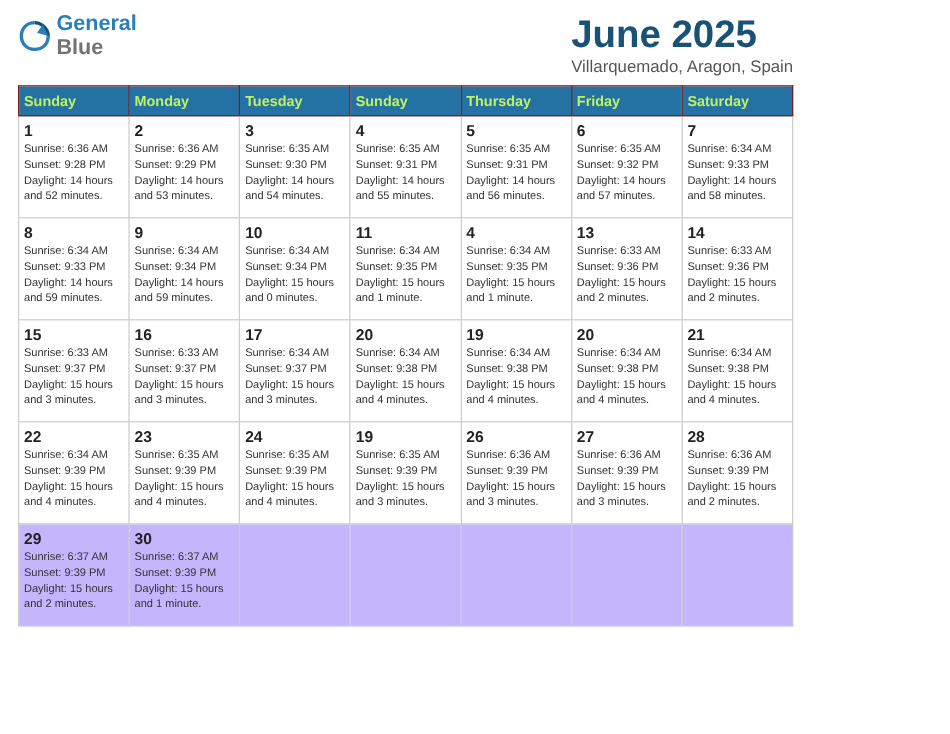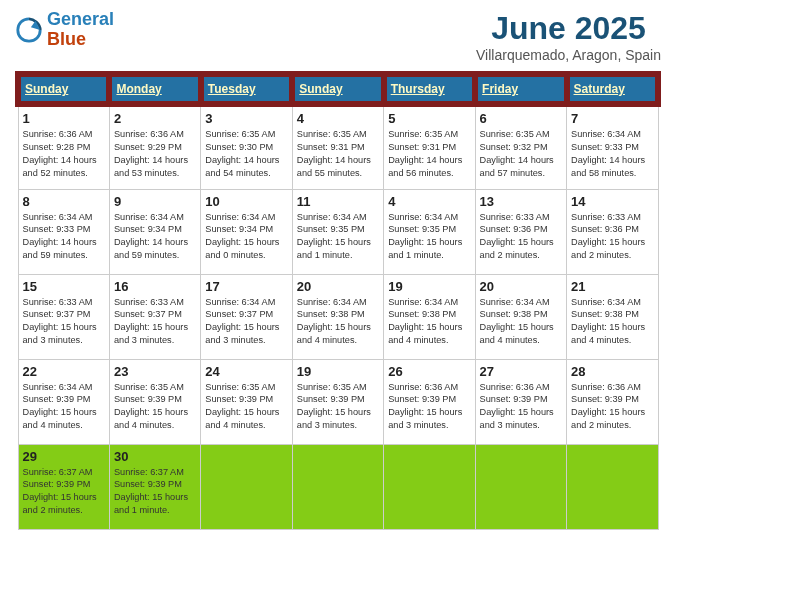--- a/index.html
+++ b/index.html
@@ -34,56 +34,55 @@
     }
     .logo-text span {
       color: #2980b9;
     }
     .logo-icon {
       width: 28px;
       height: 28px;
       margin-right: 4px;
     }
     .title-block {
-      text-align: center;
+      text-align: left;
     }
     .main-title {
       font-size: 32px;
       font-weight: bold;
       color: #1a5276;
     }
     .subtitle {
       font-size: 14px;
       color: #555;
     }
     .calendar {
       width: 100%;
       border-collapse: collapse;
       font-size: 10px;
     }
     .calendar th {
       background: #2471a3;
-      color: #fef9c3;
+      color: #bef264;
       padding: 5px 4px;
       text-align: left;
       font-size: 12px;
       font-weight: bold;
-      border: 6px solid #7f1d1d;
-      text-decoration: underline;
+      border: 1px solid #7f1d1d;
     }
     .calendar td {
       vertical-align: top;
       border: 1px solid #ccc;
       padding: 4px;
       width: 14.28%;
       height: 85px;
       background: #fff;
     }
     .calendar tr:last-child td {
-      background: #84cc16;
+      background: #c4b5fd;
     }
     .day-num {
       font-size: 13px;
       font-weight: bold;
       color: #222;
       display: block;
       margin-bottom: 2px;
     }
     .day-info {
       font-size: 9.2px;
@@ -100,21 +99,21 @@
 <div class="page">
   <div class="header">
     <div class="logo">
       <svg class="logo-icon" viewBox="0 0 30 30">
         <path d="M15 3 C8 3 3 8 3 15 C3 22 8 27 15 27 C22 27 27 22 27 15" fill="none" stroke="#2980b9" stroke-width="3"></path>
         <path d="M15 3 C20 3 27 8 27 15" fill="none" stroke="#1a5276" stroke-width="3"></path>
         <path d="M22 5 L27 15 L17 12 Z" fill="#2980b9"></path>
       </svg>
       <div class="logo-text">
         <div><span>General</span></div>
-        <div><span style="color:#c2410c">Blue</span></div>
+        <div><span style="color:#737373">Blue</span></div>
       </div>
     </div>
     <div class="title-block">
       <div class="main-title">June 2025</div>
       <div class="subtitle">Villarquemado, Aragon, Spain</div>
     </div>
   </div>
 
   <table class="calendar">
     <thead>

